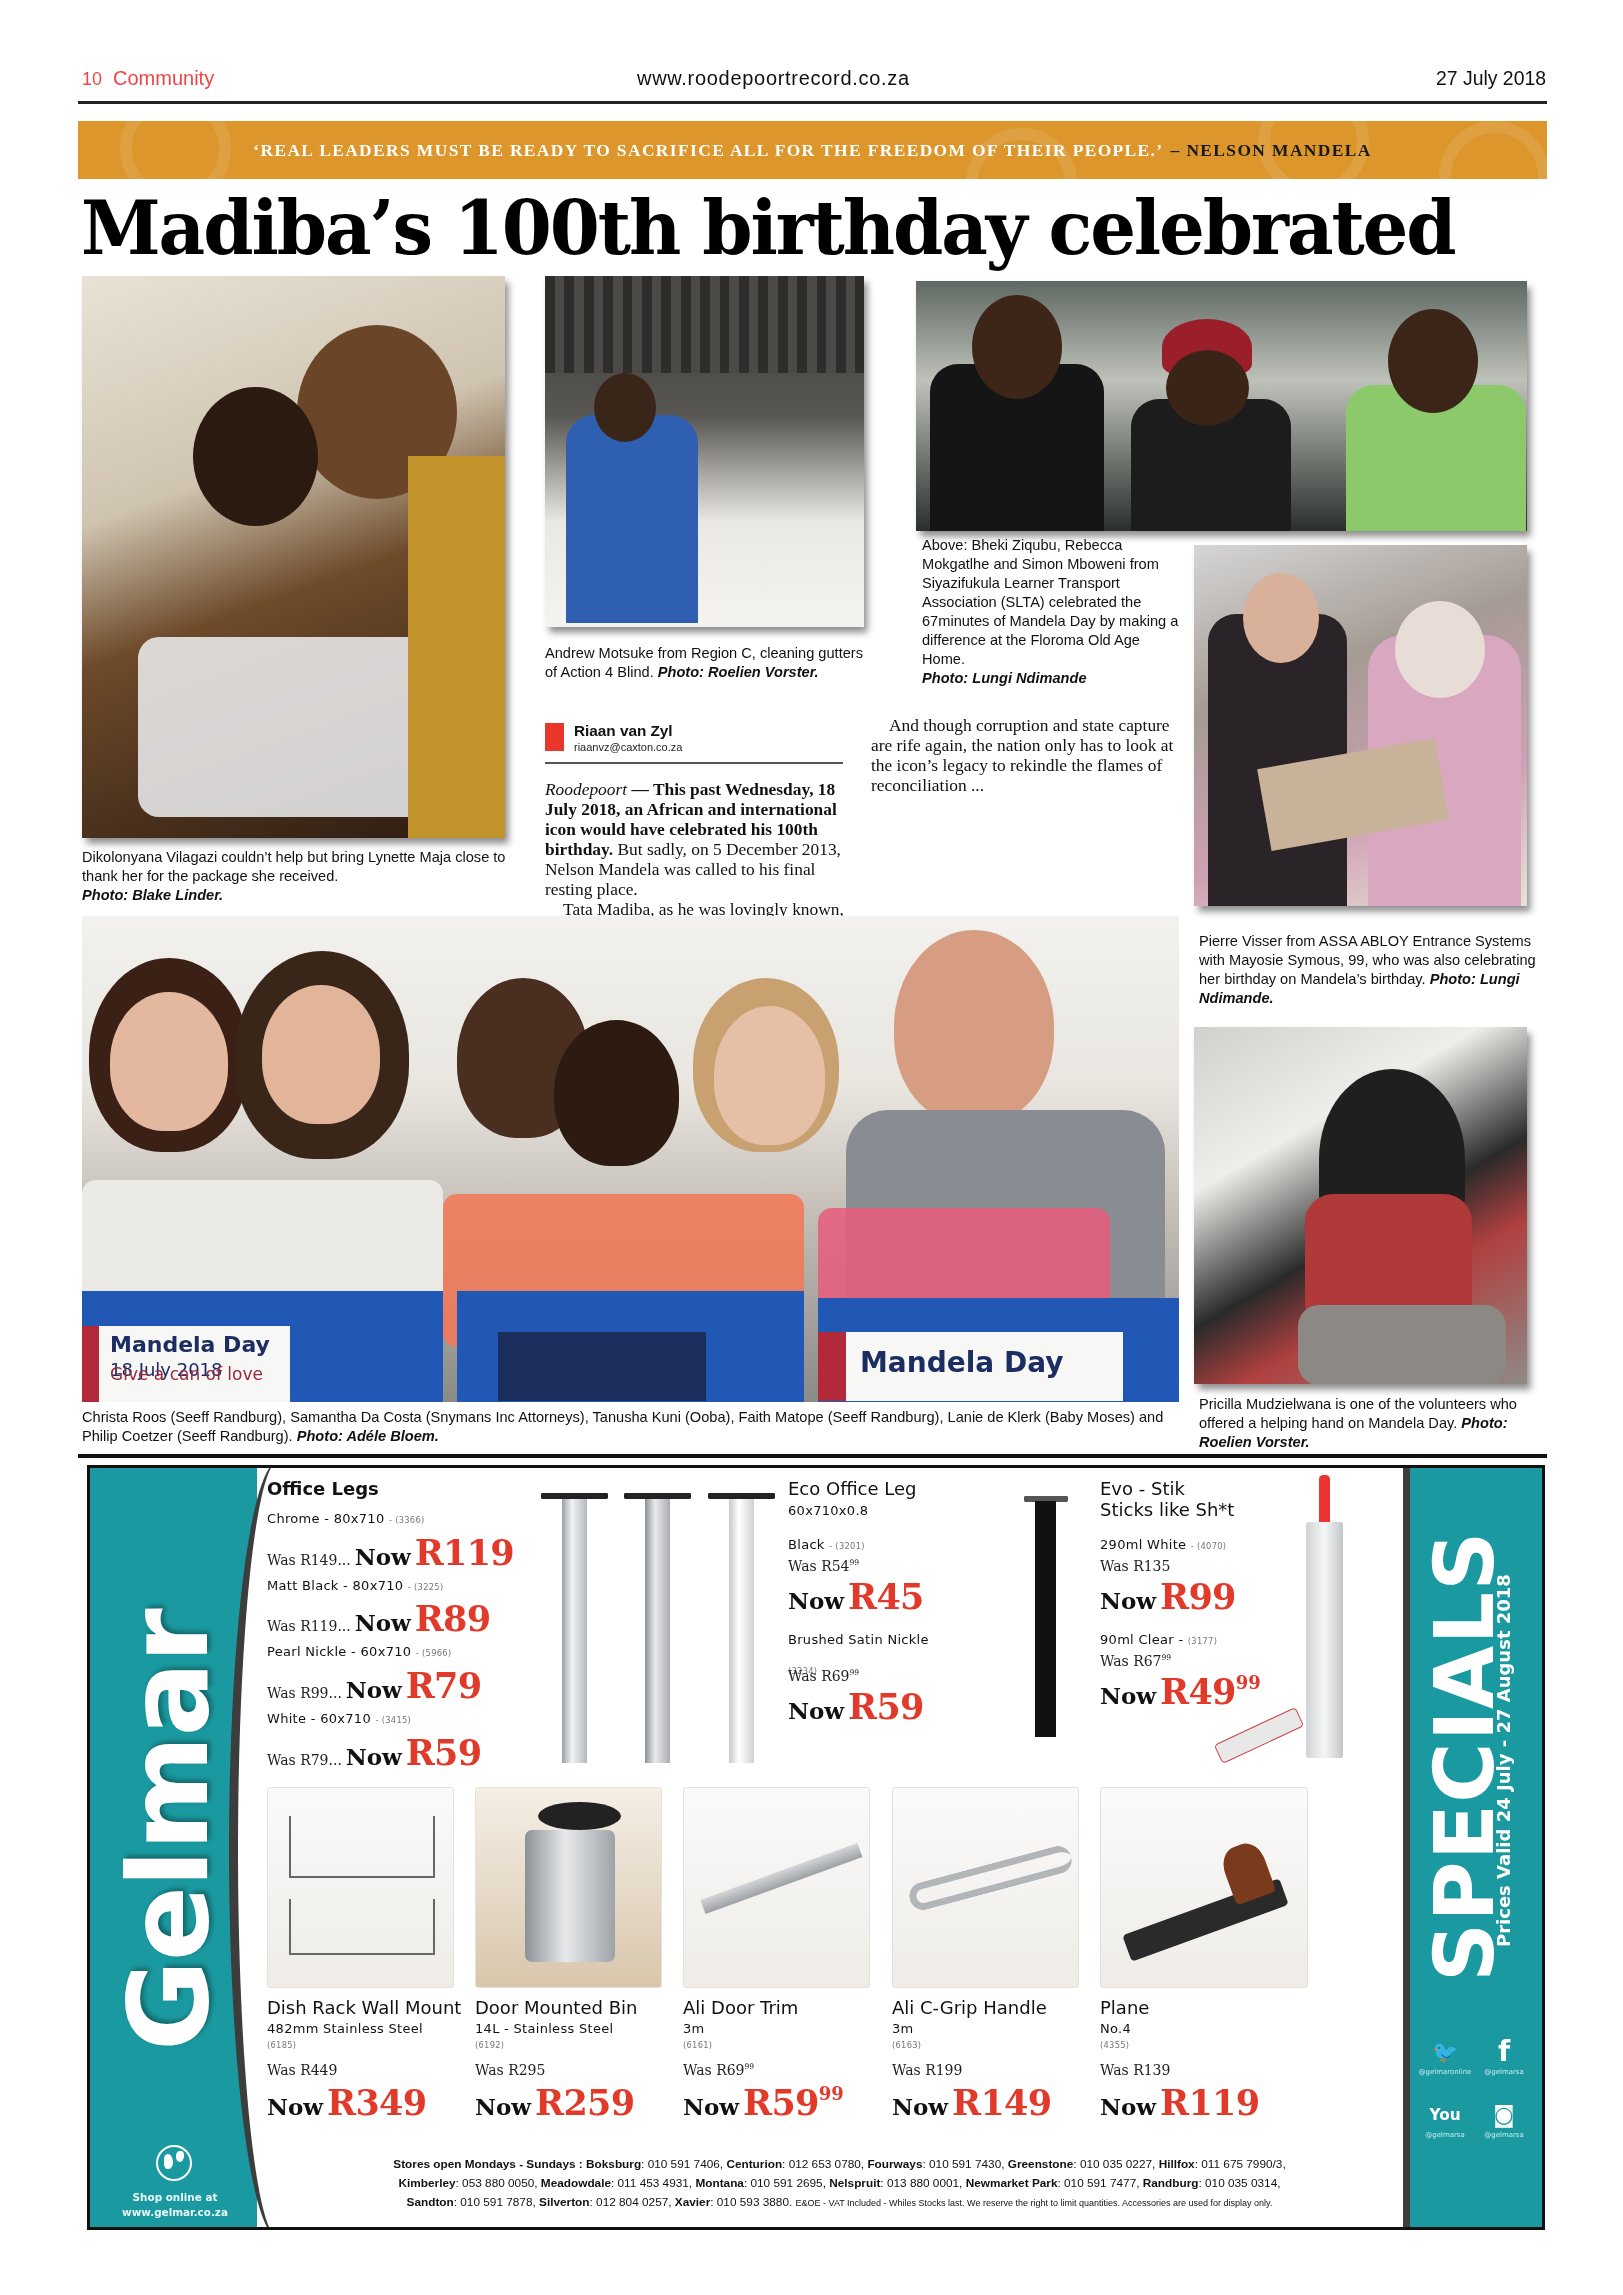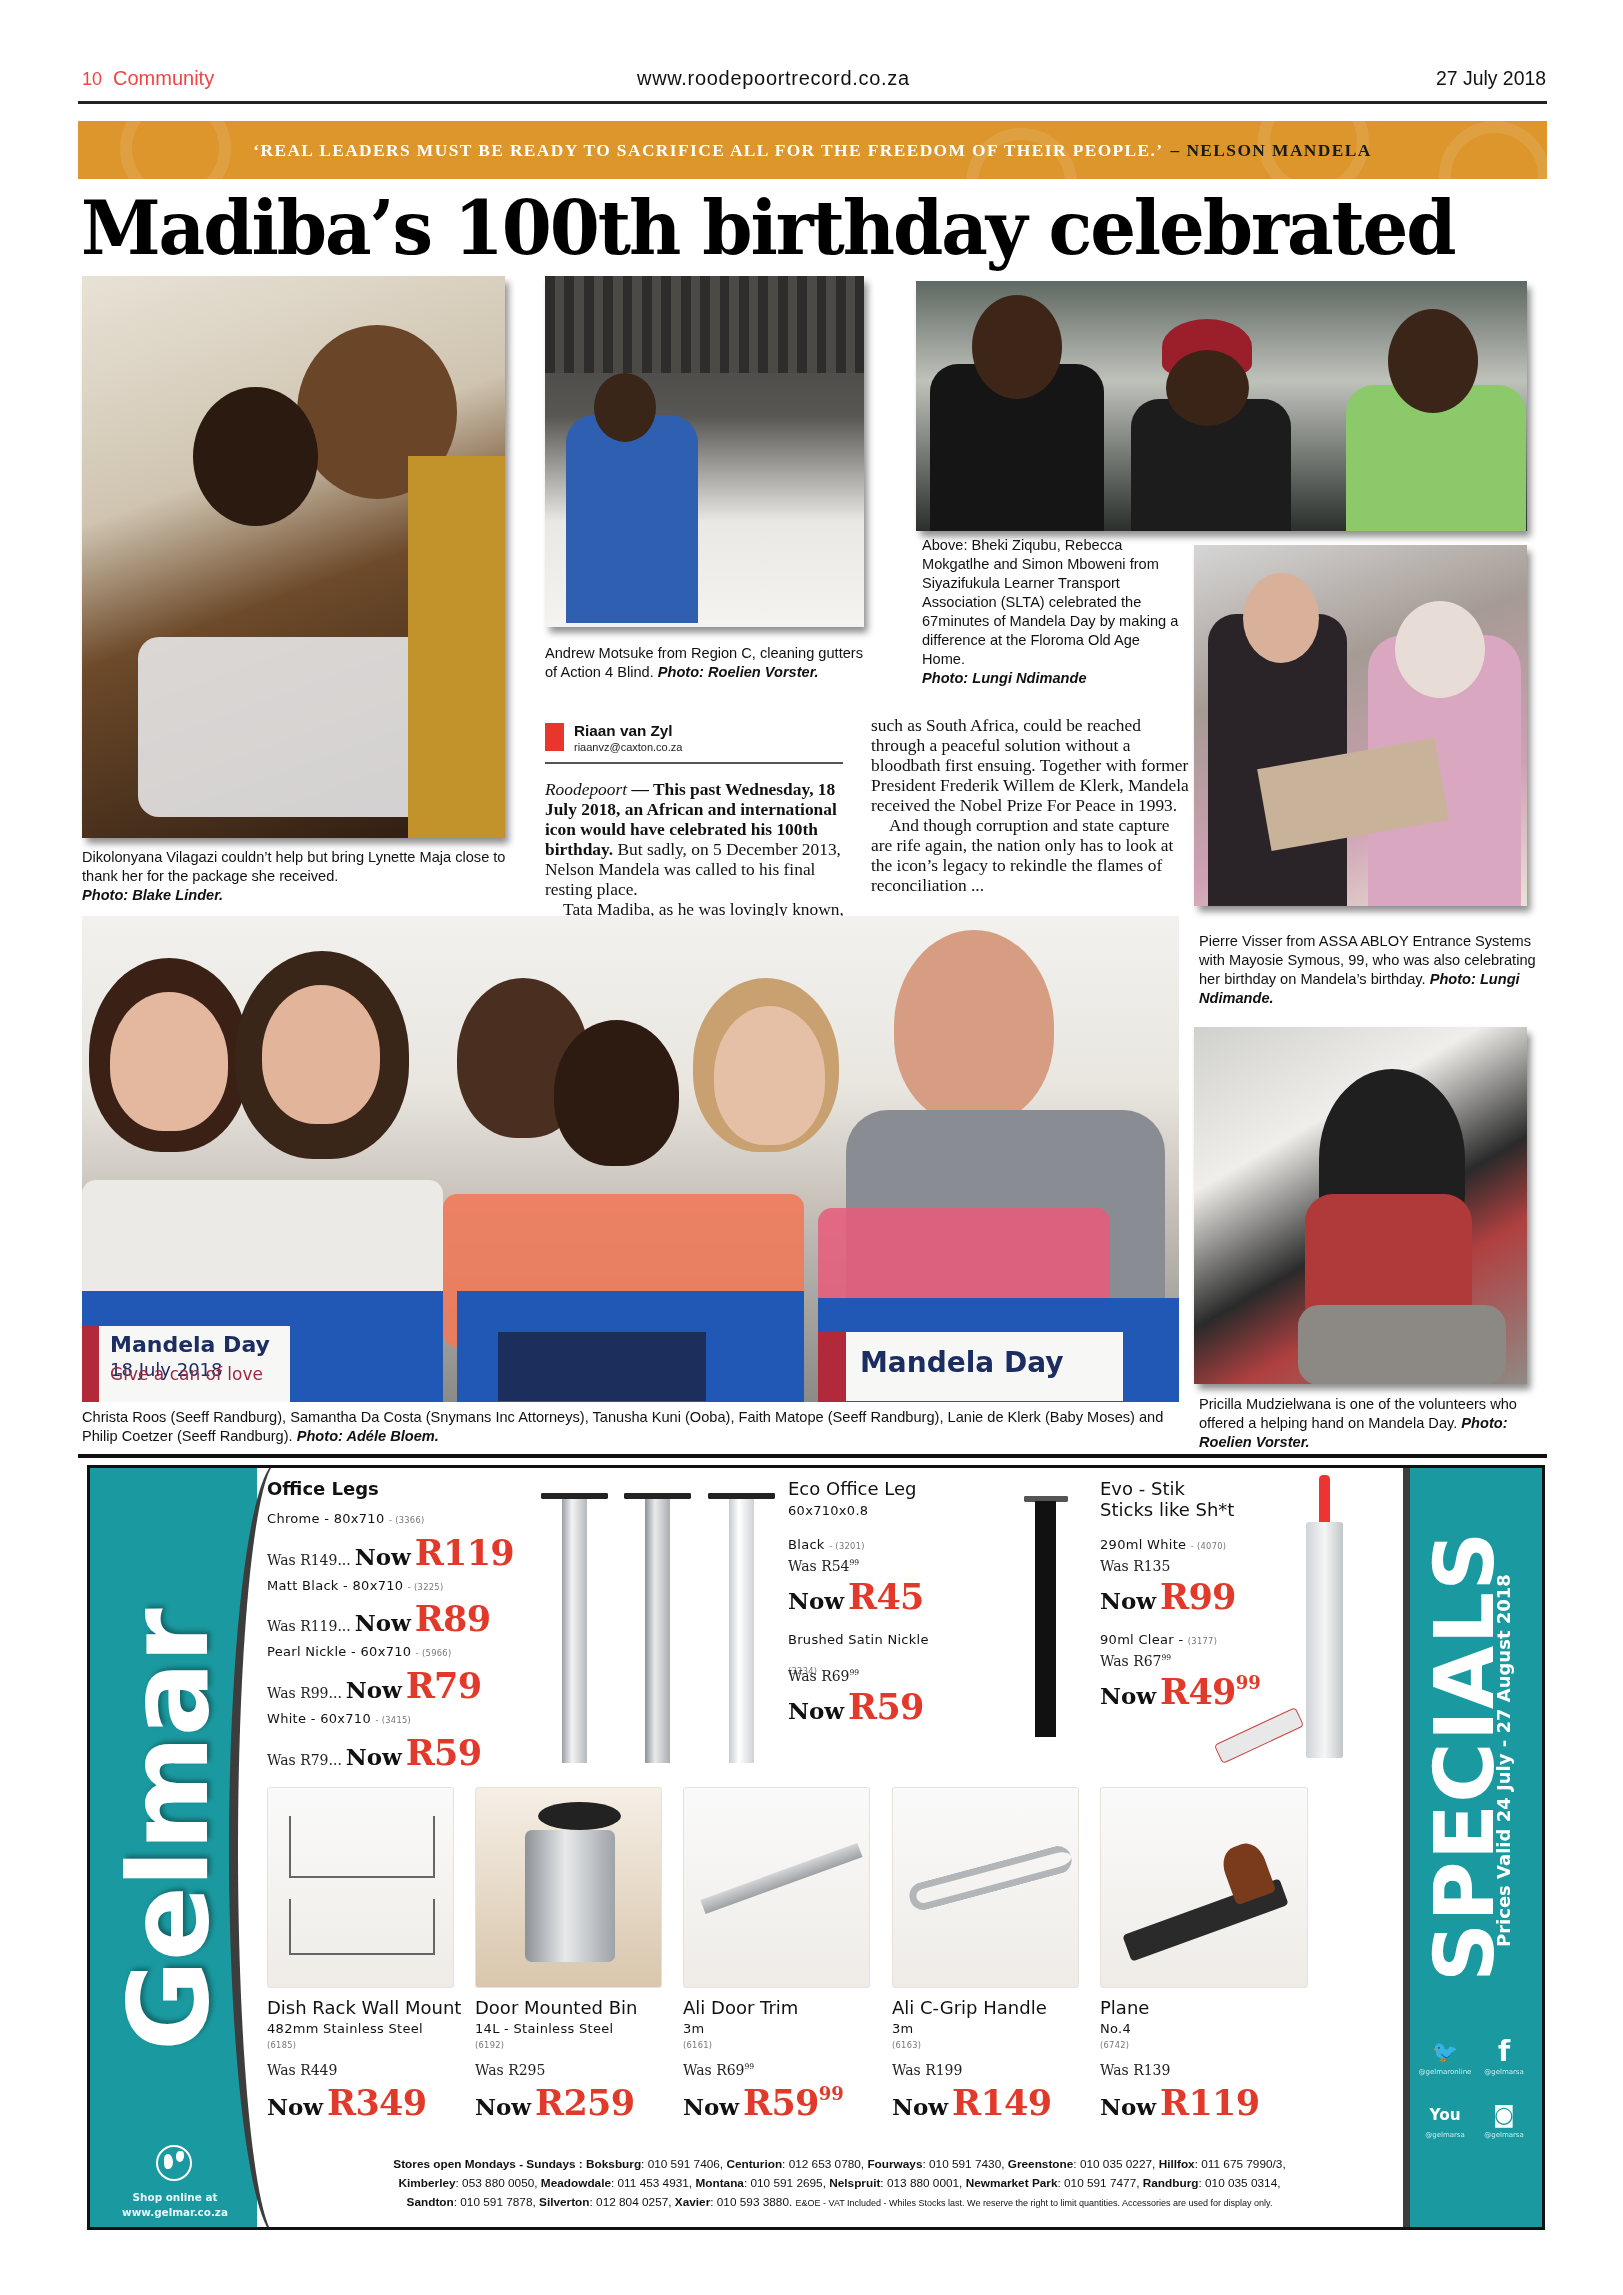--- a/index.html
+++ b/index.html
@@ -175,21 +175,20 @@
   <div class="sq"></div>
   <div class="name">Riaan van Zyl</div>
   <div class="email">riaanvz@caxton.co.za</div>
 </div>
 
 <div class="body col1">
   <p><span class="lead-i">Roodepoort</span><span class="lead-b"> — </span><span class="lead-b">This past Wednesday, 18 July 2018, an African and international icon would have celebrated his 100th birthday.</span><span> But sadly, on 5 December 2013, Nelson Mandela was called to his final resting place.</span></p>
   <p class="indent">Tata Madiba, as he was lovingly known, did not only inspire regular folks but showed international politicians that peace in conflict areas</p>
 </div>
 <div class="body col2">
-  <p>such as South Africa, could be reached through a peaceful solution without a bloodbath first ensuing. Together with former President Frederik Willem de Klerk, Mandela received the Nobel Prize For Peace in 1993.</p>
   <p class="indent">And though corruption and state capture are rife again, the nation only has to look at the icon’s legacy to rekindle the flames of reconciliation ...</p>
 </div>
 
 <div class="photo photo-big" style="box-shadow:none;">
   <div class="group-bg"></div>
   <div class="head" style="left:7px;top:42px;width:160px;height:194px;background:#3b2016;"></div>
   <div class="head" style="left:28px;top:76px;width:118px;height:139px;background:#e3b89e;"></div>
   <div class="head" style="left:153px;top:35px;width:174px;height:208px;background:#3a2619;"></div>
   <div class="head" style="left:180px;top:69px;width:118px;height:139px;background:#e2b59a;"></div>
   <div class="head" style="left:375px;top:62px;width:132px;height:160px;background:#4a2e20;"></div>
@@ -315,21 +314,21 @@
   <div class="now" style="left:593px;top:614px;"><span class="lbl">Now</span> <span class="price">R59</span><span class="cents">99</span></div>
 
   <div class="ad-title" style="left:802px;top:529px;">Ali C-Grip Handle</div>
   <div class="ad-sub" style="left:802px;top:553px;">3m</div>
   <div class="ad-sub ad-code" style="left:802px;top:572px;">(6163)</div>
   <div class="was" style="left:802px;top:594px;">Was R199</div>
   <div class="now" style="left:802px;top:614px;"><span class="lbl">Now</span> <span class="price">R149</span></div>
 
   <div class="ad-title" style="left:1010px;top:529px;">Plane</div>
   <div class="ad-sub" style="left:1010px;top:553px;">No.4</div>
-  <div class="ad-sub ad-code" style="left:1010px;top:572px;">(6742)</div>
+  <div class="ad-sub ad-code" style="left:1010px;top:572px;">(4355)</div>
   <div class="was" style="left:1010px;top:594px;">Was R139</div>
   <div class="now" style="left:1010px;top:614px;"><span class="lbl">Now</span> <span class="price">R119</span></div>
 
   <div class="stores">
     <div>
       <b>Stores open Mondays - Sundays : </b><b>Boksburg</b>: <span>010 591 7406</span>,
       <b>Centurion</b>: <span>012 653 0780</span>,
       <b>Fourways</b>: <span>010 591 7430</span>,
       <b>Greenstone</b>: <span>010 035 0227</span>,
       <b>Hillfox</b>: <span>011 675 7990/3</span>,

